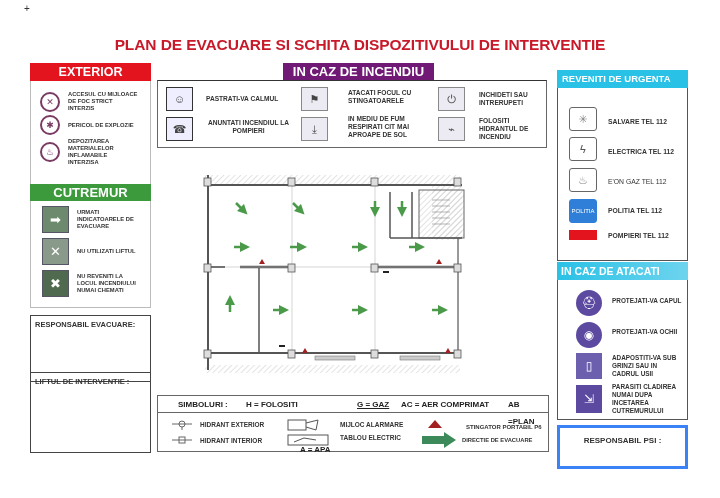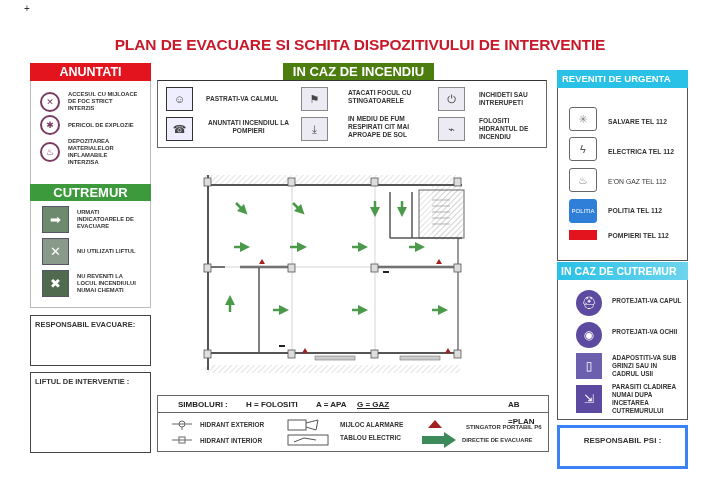--- a/index.html
+++ b/index.html
@@ -13,26 +13,26 @@
   
   .prev-box { left: 30px; top: 63px; width: 121px; height: 124px; border: 1px solid #bbb; }
   .prev-hdr { left: 30px; top: 63px; width: 121px; height: 18px; background: #e3141e; font-size: 12.5px; line-height: 18px; }
   .evac-box { left: 30px; top: 184px; width: 121px; height: 124px; border: 1px solid #bbb; }
   .evac-hdr { left: 30px; top: 184px; width: 121px; height: 17px; background: #3c9a3c; font-size: 13px; line-height: 17px; }
   .item { position: absolute; display: flex; align-items: center; }
   .circ-icon { width: 20px; height: 20px; border-radius: 50%; border: 2px solid #7a3b63; display: flex; align-items: center; justify-content: center; font-size: 9px; color: #7a3b63; background: #fff; }
   .item-txt { font-size: 5.8px; font-weight: bold; line-height: 7px; margin-left: 8px; color: #333; }
   .sq-icon { width: 27px; height: 27px; background: #6e8a6e; border: 1px solid #556; display: flex; align-items: center; justify-content: center; color: #fff; font-size: 13px; }
 
-  .resp-box { left: 30px; top: 315px; width: 121px; height: 51px; border: 1px solid #444; }
+  .resp-box { left: 30px; top: 315px; width: 121px; height: 67px; border: 1px solid #444; }
   .resp-lbl { position: absolute; left: 4px; top: 4px; font-size: 7.5px; font-weight: bold; color: #333; }
   .echipa-box { left: 30px; top: 372px; width: 121px; height: 81px; border: 1px solid #444; }
 
   
-  .fire-hdr { left: 283px; top: 63px; width: 151px; height: 17px; background: #4d7c0f; font-size: 13px; line-height: 17px; }
+  .fire-hdr { left: 283px; top: 63px; width: 151px; height: 17px; background: #701a75; font-size: 13px; line-height: 17px; }
   .fire-box { left: 157px; top: 80px; width: 390px; height: 68px; border: 1px solid #666; border-top-color: #333; }
   .fire-icon { position: absolute; width: 27px; height: 24px; border: 1.5px solid #333; background: #eef; display: flex; align-items: center; justify-content: center; font-size: 11px; color: #444; }
   .fire-icon.lt { border-color: #888; background: #eceaf2; }
   .fire-txt { position: absolute; font-size: 6.6px; font-weight: bold; line-height: 8px; color: #333; }
 
   
   .plan { left: 200px; top: 170px; width: 270px; height: 205px; }
 
   
   .sym-box { left: 157px; top: 395px; width: 392px; height: 57px; border: 1px solid #666; }
@@ -67,21 +67,21 @@
   </div>
   <div class="item" style="left:9px;top:51px;">
     <span class="circ-icon">✱</span>
     <span class="item-txt" style="width:70px">PERICOL DE EXPLOZIE</span>
   </div>
   <div class="item" style="left:9px;top:74px;">
     <span class="circ-icon">♨</span>
     <span class="item-txt" style="width:70px">DEPOZITAREA MATERIALELOR INFLAMABILE INTERZISA</span>
   </div>
 </div>
-<div class="abs hdr prev-hdr">ANUNTATI</div>
+<div class="abs hdr prev-hdr">EXTERIOR</div>
 
 <div class="abs evac-box">
   <div class="item" style="left:11px;top:21px;">
     <span class="sq-icon">➡</span>
     <span class="item-txt" style="width:60px">URMATI INDICATOARELE DE EVACUARE</span>
   </div>
   <div class="item" style="left:11px;top:53px;">
     <span class="sq-icon" style="background:#8a9a8a">✕</span>
     <span class="item-txt" style="width:60px">NU UTILIZATI LIFTUL</span>
   </div>
@@ -205,22 +205,23 @@
   <g fill="#222">
     <rect x="183" y="101" width="6" height="2"></rect>
     <rect x="79" y="175" width="6" height="2"></rect>
   </g>
 </svg>
 
 <div class="abs sym-box">
   <div class="sym-row1">
     <span class="abs" style="left:8px;margin-left:12px;">SIMBOLURI :</span>
     <span class="abs" style="left:88px;">H = FOLOSITI</span>
-    <span class="abs" style="left:158px;">A = APA</span>
+    <span class="abs" style="left:142px;margin-top:45px;">A = APA</span>
     <span class="abs" style="left:199px;text-decoration:underline;">G = GAZ</span>
+    <span class="abs" style="left:243px;">AC = AER COMPRIMAT</span>
     <span class="abs" style="left:350px;">AB =PLAN</span>
   </div>
   <svg class="abs" style="left:14px;top:22px;" width="20" height="30">
     <g stroke="#666" stroke-width="1" fill="none">
       <line x1="0" y1="6" x2="20" y2="6"></line>
         <circle cx="10" cy="6" r="3"></circle>
         <line x1="10" y1="9" x2="10" y2="12"></line>
       <line x1="0" y1="22" x2="20" y2="22"></line>
         <rect x="7" y="19" width="6" height="6"></rect>
     </g>
@@ -252,21 +253,21 @@
 <span class="tel-icon" style="top:137px;color:#555;">ϟ</span>
 <span class="tel-txt" style="top:148px;">ELECTRICA TEL 112</span>
 <span class="tel-icon" style="top:168px;">♨</span>
 <span class="tel-txt" style="top:178px;font-weight:normal;">E'ON GAZ TEL 112</span>
 <span class="tel-icon" style="top:199px;background:#2f7fd8;border-color:#2f7fd8;color:#fff;font-size:6px;">POLITIA</span>
 <span class="tel-txt" style="top:207px;">POLITIA TEL 112</span>
 <span class="tel-icon" style="top:230px;height:10px;background:#e3141e;border-color:#e3141e;border-radius:0;"></span>
 <span class="tel-txt" style="top:232px;">POMPIERI TEL 112</span>
 
 <div class="abs cut-box"></div>
-<div class="abs hdr cut-hdr">IN CAZ DE CUTREMUR</div>
+<div class="abs hdr cut-hdr">IN CAZ DE ATACATI</div>
 <span class="cut-icon round" style="top:290px;">⛑</span>
 <span class="cut-txt" style="top:297px;width:70px;">PROTEJATI-VA CAPUL</span>
 <span class="cut-icon round" style="top:322px;">◉</span>
 <span class="cut-txt" style="top:328px;width:70px;">PROTEJATI-VA OCHII</span>
 <span class="cut-icon" style="top:353px;background:#6c5fae;">▯</span>
 <span class="cut-txt" style="top:354px;width:72px;">ADAPOSTITI-VA SUB GRINZI SAU IN CADRUL USII</span>
 <span class="cut-icon" style="top:385px;height:28px;">⇲</span>
 <span class="cut-txt" style="top:383px;width:72px;">PARASITI CLADIREA NUMAI DUPA INCETAREA CUTREMURULUI</span>
 
 <div class="abs psi-box">

